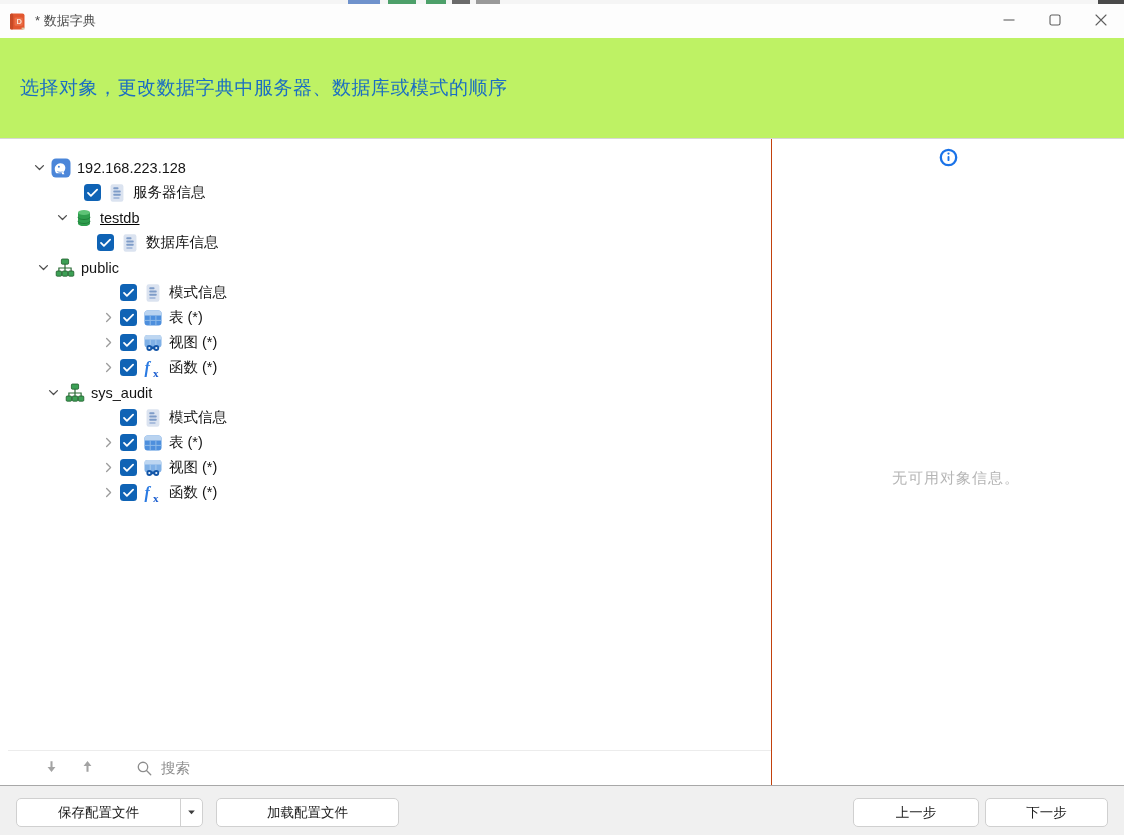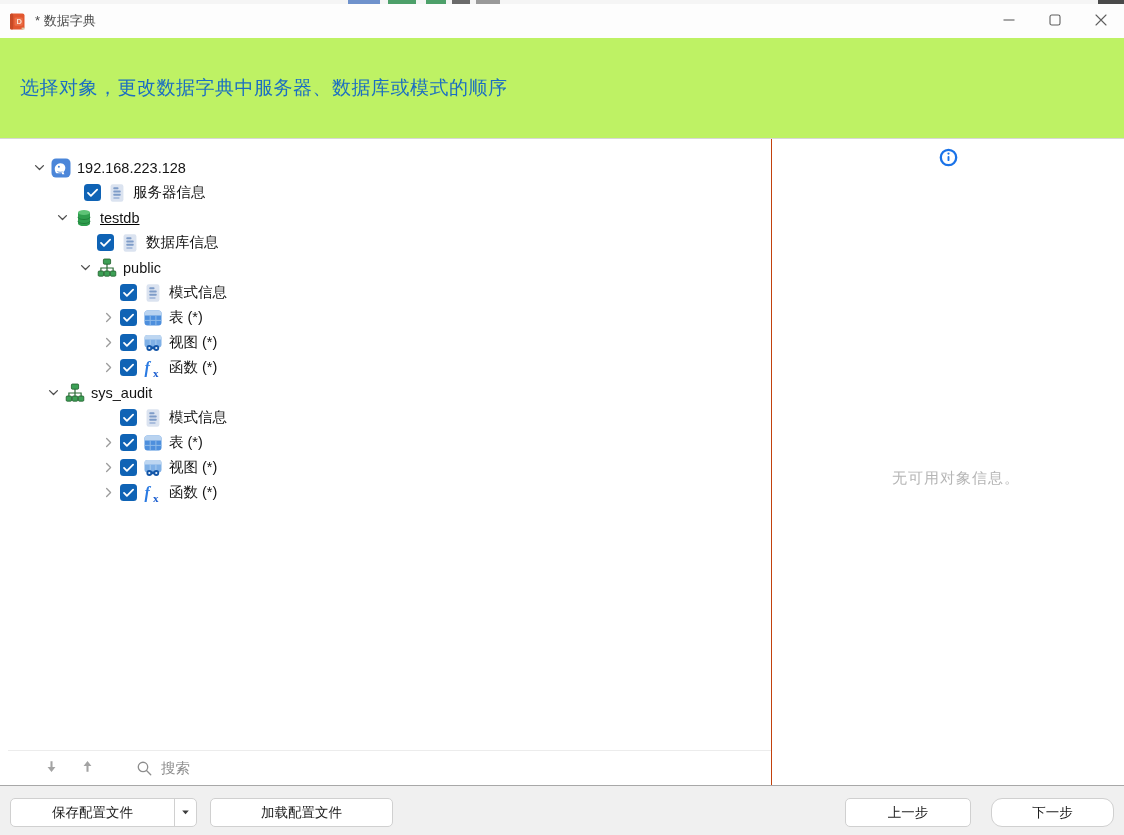--- a/index.html
+++ b/index.html
@@ -58,33 +58,33 @@
                   font-family:"Liberation Sans","DejaVu Sans",sans-serif; background:transparent; }
   .search-input::placeholder { color:#8d8d8d; opacity:1; }
 
   .right-panel { flex:1; position:relative; display:flex; flex-direction:column; align-items:center; }
   .info-icon { width:19px; height:19px; margin-top:9px; display:inline-flex; }
   .info-icon svg { width:100%; height:100%; }
   .empty-msg { position:absolute; top:330px; left:16px; right:0; text-align:center;
                color:#b5b5b5; font-size:15px; letter-spacing:1px; }
 
   .footer { height:50px; flex:none; background:#f0f0f0; border-top:1px solid #a8a8a8; box-sizing:border-box;
-            display:flex; align-items:flex-start; padding:0 10px; }
+            display:flex; align-items:flex-start; padding:0 16px; }
   .btn, .split-btn { margin-top:12px; height:29px; box-sizing:border-box; }
   .btn { background:#fff; border:1px solid #d0d0d0; border-radius:5px; font-size:13.5px; color:#1a1a1a;
          font-family:"Liberation Sans","DejaVu Sans",sans-serif; }
   .split-btn { width:187px; display:flex; background:#fff; border:1px solid #d0d0d0; border-radius:5px; overflow:hidden; }
   .split-main { flex:1; border:none; background:transparent; font-size:13.5px; color:#1a1a1a;
                 font-family:"Liberation Sans","DejaVu Sans",sans-serif; }
   .split-arrow { width:22px; flex:none; border:none; border-left:1px solid #d0d0d0; background:transparent;
                  display:flex; align-items:center; justify-content:center; padding:0; }
   .split-arrow svg { width:9px; height:9px; }
   .btn.load { width:183px; margin-left:13px; }
   .btn.prev { width:126px; margin-left:auto; }
-  .btn.next { width:123px; margin-left:20px;border-radius:11px; }
+  .btn.next { width:123px; margin-left:6px; }
 </style>
 </head>
 <body>
 
 <div class="window">
 
   <div class="top-strip">
     <i class="s1"></i>
       <i class="s2"></i>
       <i class="s3"></i>
@@ -193,21 +193,21 @@
               <svg viewBox="0 0 18 18">
                 <rect x="3.2" y="1.2" width="11.6" height="15.6" rx="2" fill="#dbe3f0"></rect>
                 <rect x="5.6" y="3.9" width="4.8" height="1.7" rx="0.8" fill="#7e9cc8"></rect>
                 <rect x="5.6" y="6.8" width="6.8" height="1.7" rx="0.8" fill="#7e9cc8"></rect>
                 <rect x="5.6" y="9.7" width="6.8" height="1.7" rx="0.8" fill="#7e9cc8"></rect>
                 <rect x="5.6" y="12.6" width="5.8" height="1.7" rx="0.8" fill="#a9bddd"></rect>
               </svg>
             </span>
             <span class="tree-label">数据库信息</span>
           </div>
-          <div class="tree-row" style="padding-left: 74px;">
+          <div class="tree-row" style="padding-left: 32px;">
             <span class="expander">
               <svg viewBox="0 0 16 16">
                 <path d="M3.8 6l4.2 4.2L12.2 6" stroke="#4f4f4f" stroke-width="1.4" fill="none" stroke-linecap="round" stroke-linejoin="round"></path>
               </svg>
             </span>
             <span class="tree-icon">
               <svg viewBox="0 0 20 20">
                 <path d="M10 6v4M3.9 13v-3h12.2v3M10 10v3" stroke="#2a6b35" stroke-width="1.2" fill="none"></path>
                 <rect x="6.4" y="1" width="7.2" height="5.2" rx="1" fill="#3ca055" stroke="#1e5c2a" stroke-width="0.8"></rect>
                 <rect x="1.2" y="13" width="5.4" height="5.2" rx="1" fill="#3ca055" stroke="#1e5c2a" stroke-width="0.8"></rect>

